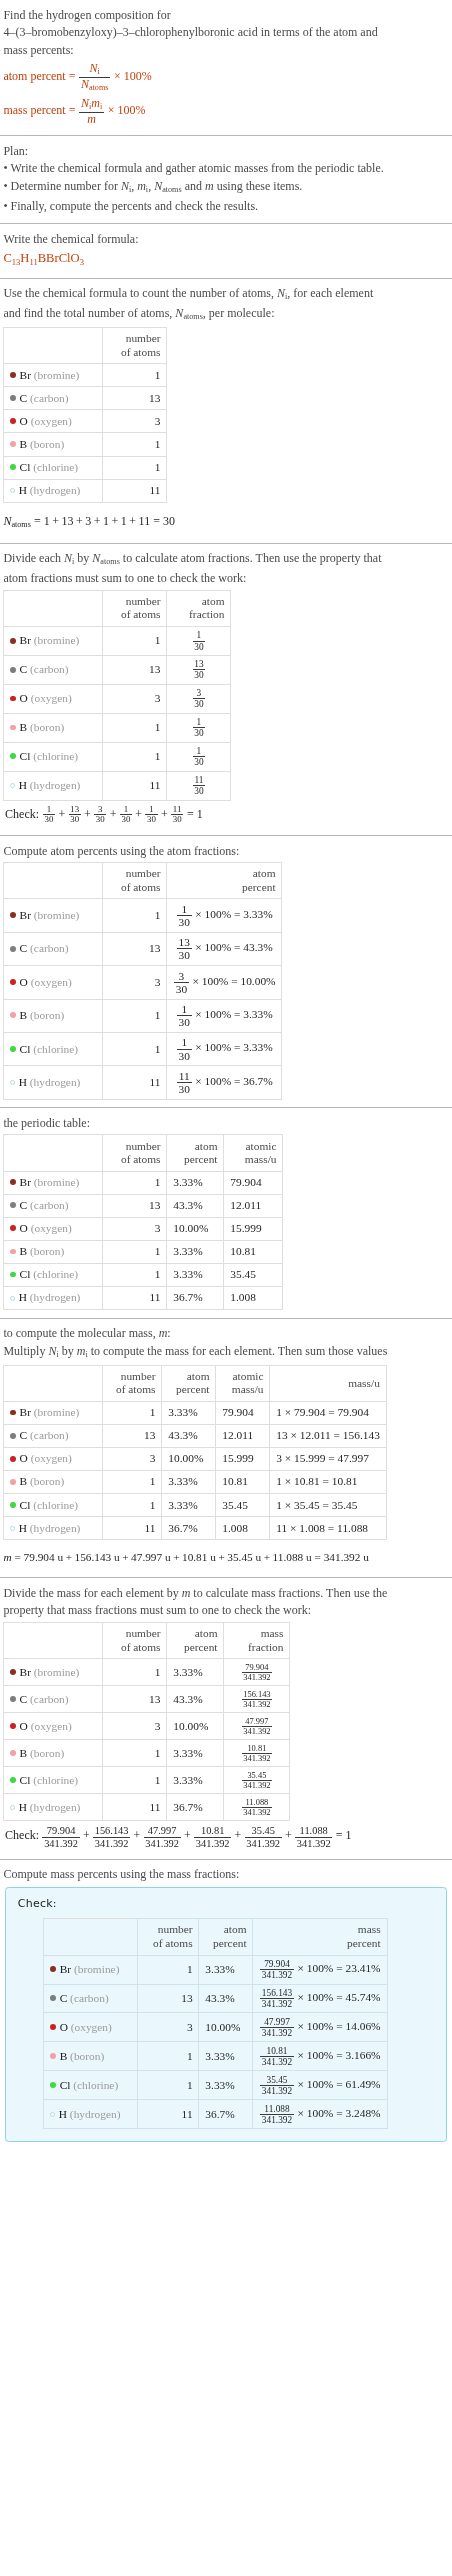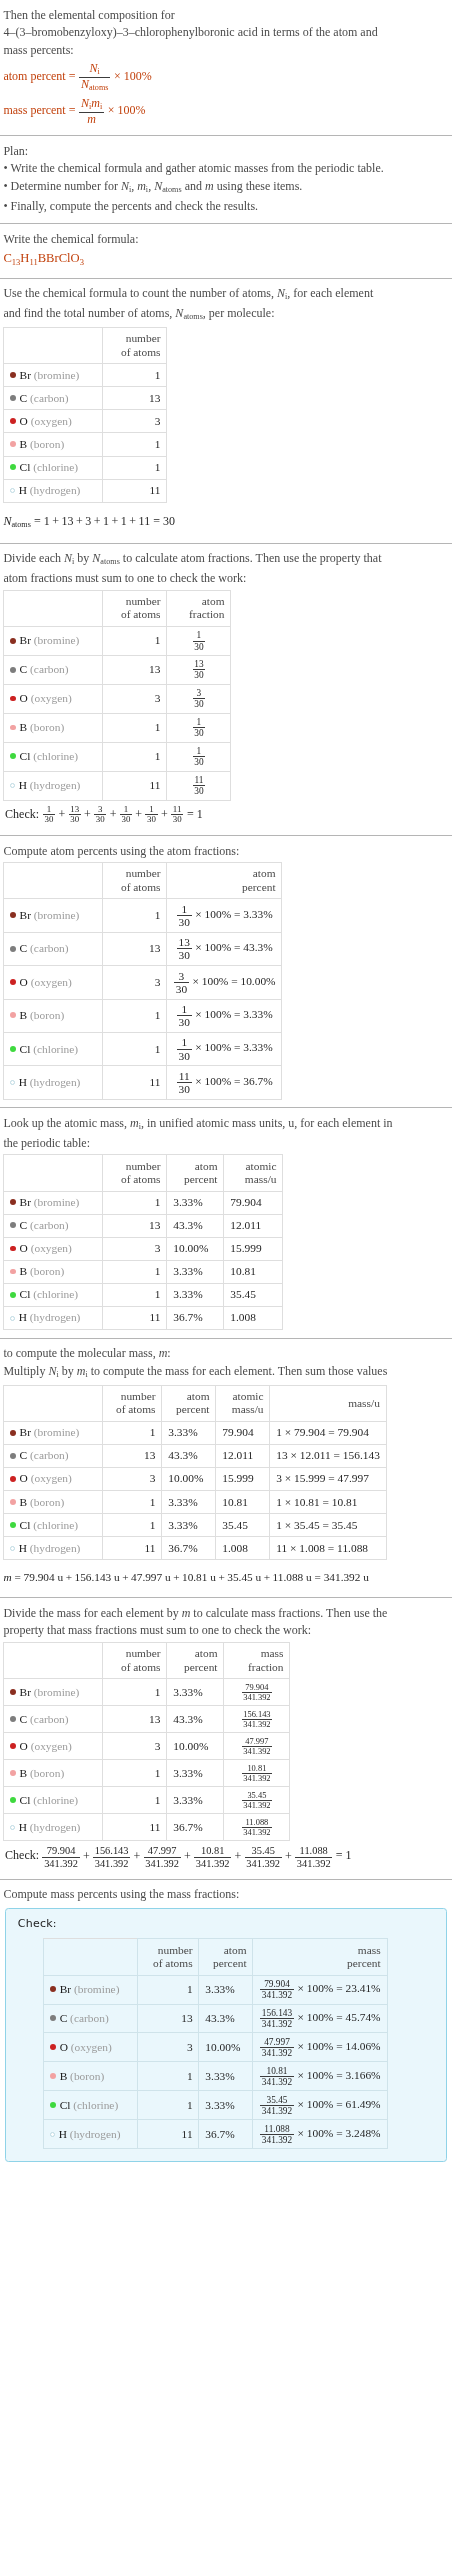--- a/index.html
+++ b/index.html
@@ -107,21 +107,21 @@
   .checkline { margin: 4.2px 0 2.5px 1.7px; color: #262626; white-space: nowrap; }
   .op { padding: 0 2.5px; }
 </style>
 </head>
 <body>
 
 <div class="page">
 
   <div class="section">
     <div class="prose">
-      <p>Then the elemental composition for</p>
+      <p>Find the hydrogen composition for</p>
       <p>4–(3–bromobenzyloxy)–3–chlorophenylboronic acid in terms of the atom and</p>
       <p>mass percents:</p>
     </div>
 
     <div class="eq">
       <span>atom percent =</span>
       <span class="frac">
         <span class="num"><span class="mi">N</span><span class="sub mi">i</span></span>
         <span class="den"><span class="mi">N</span><span class="sub">atoms</span></span>
       </span>
@@ -311,21 +311,20 @@
             <td class="mathcell"><span class="frac "><span class="num">11</span><span class="den">30</span></span> × 100% = <span>36.7%</span></td>
           </tr>
         </tbody>
     </table>
   </div>
 
   <div class="hr"></div>
 
   <div class="section">
     <div class="prose">
-      <p>Look up the atomic mass, <span class="mi">m</span><span class="sub mi">i</span>, in unified atomic mass units, u, for each element in</p>
       <p>the periodic table:</p>
     </div>
     <table class="grid">
       <thead>
         <tr>
           <th class="blank" style="width:99px"></th>
           <th style="width:64px"><span>number</span><br><span>of atoms</span></th>
           <th style="width:57px"><span>atom</span><br><span>percent</span></th>
           <th style="width:59px"><span>atomic</span><br><span>mass/u</span></th>
         </tr>

